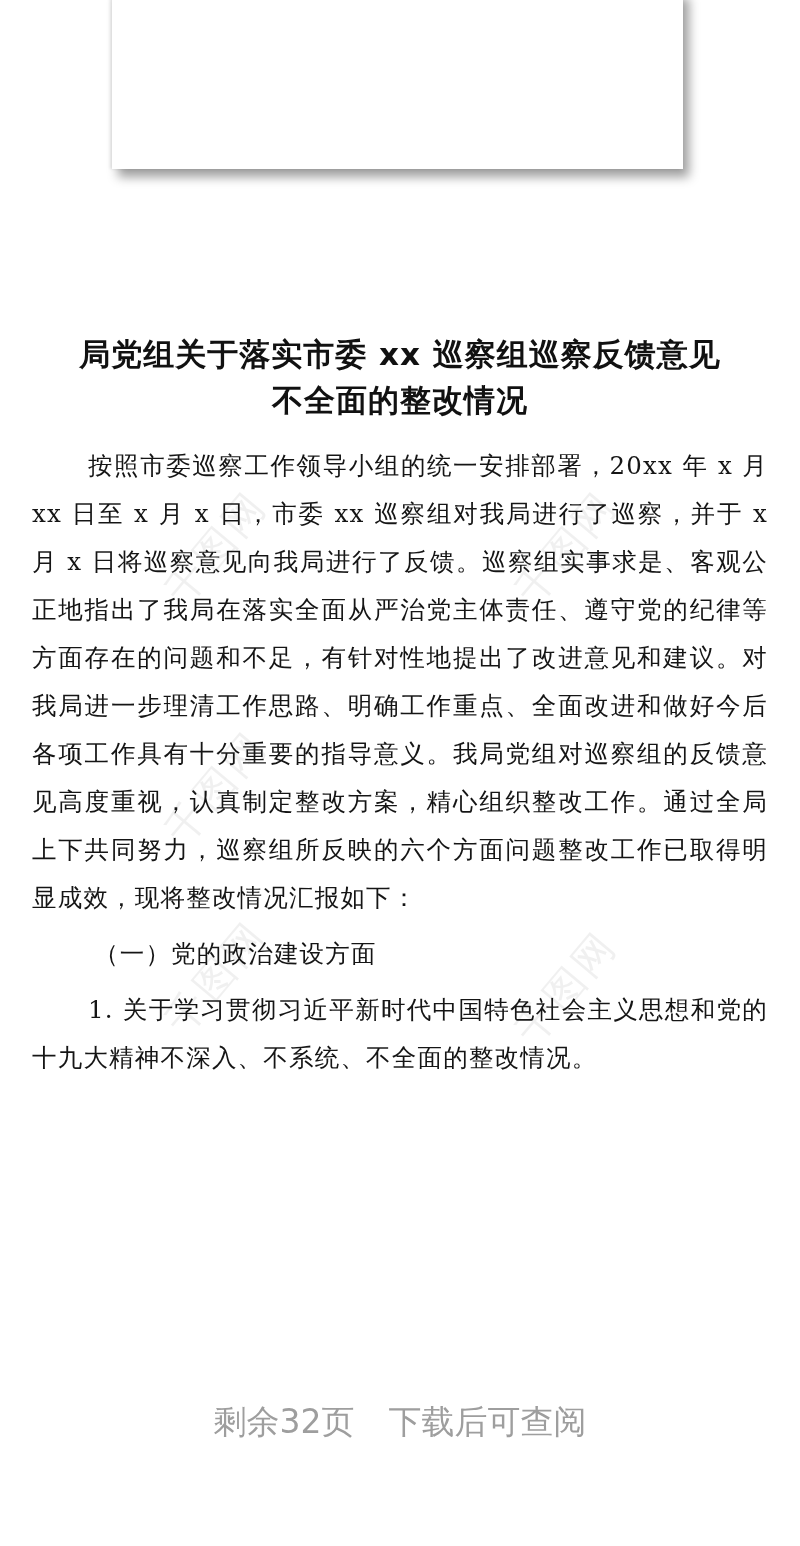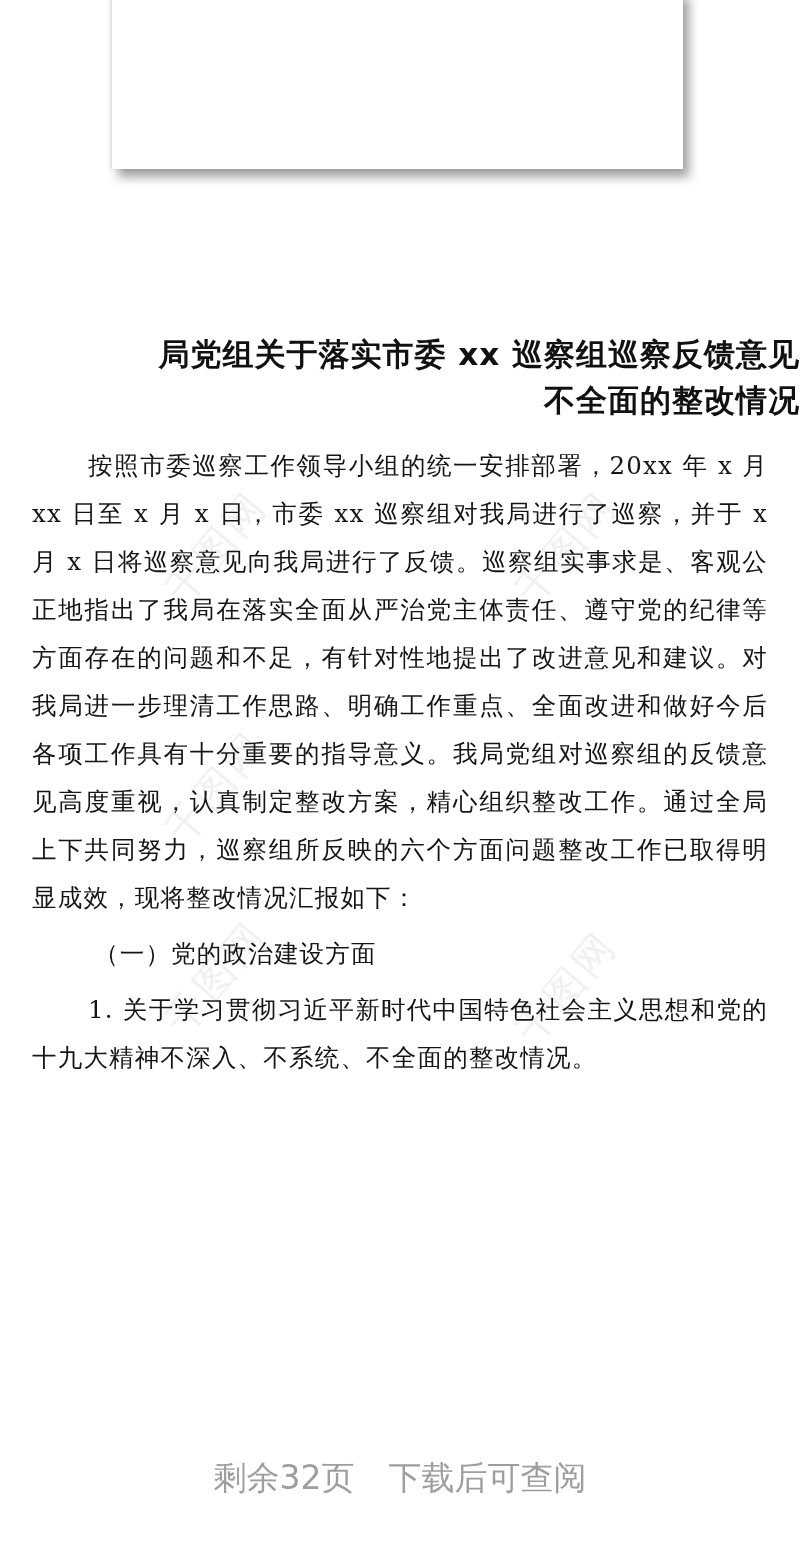--- a/index.html
+++ b/index.html
@@ -7,41 +7,41 @@
     width: 800px; height: 1546px; position: relative; overflow: hidden;
     font-family: "DejaVu Serif", "Liberation Serif", serif;
     color: #111111;
   }
   .prev-page {
     position: absolute; left: 112px; top: -10px; width: 571px; height: 179px;
     background: #ffffff;
     box-shadow: 6px 8px 10px rgba(0,0,0,0.38), -2px 0 3px rgba(0,0,0,0.10);
   }
   .title {
-    position: absolute; left: 0; width: 800px; text-align: right;
+    position: absolute; left: 0; width: 800px; text-align: center;
     font-family: "DejaVu Sans", "Liberation Sans", sans-serif;
     font-weight: bold; font-size: 31px; letter-spacing: 1px; color: #111;
   }
   .title.l1 { top: 334px; }
   .title.l2 { top: 380px; }
   .body-text {
     position: absolute; left: 24px; top: 434px; width: 752px;
     font-size: 24.5px; line-height: 48px; color: #151515;
     text-align: justify; letter-spacing: 1.2px;
   }
   .body-text p { margin: 8px; }
   .indent { text-indent: 56px; }
   .indent-sub { text-indent: 62px; }
   .watermark {
     position: absolute; font-family: "DejaVu Sans", sans-serif;
     font-size: 40px; color: rgba(0,0,0,0.06); transform: rotate(-50deg);
     pointer-events: none; letter-spacing: 4px;
   }
   .footer-note {
-    position: absolute; left: 0; width: 800px; top: 1456px; text-align: center;
+    position: absolute; left: 0; width: 800px; top: 1400px; text-align: center;
     font-family: "DejaVu Sans", "Liberation Sans", sans-serif;
     font-size: 33px; color: #9e9e9e; letter-spacing: 0px;
   }
   .footer-note .gap { display: inline-block; width: 34px; }
 </style>
 </head>
 <body>
 
 <div class="prev-page"></div>
 

